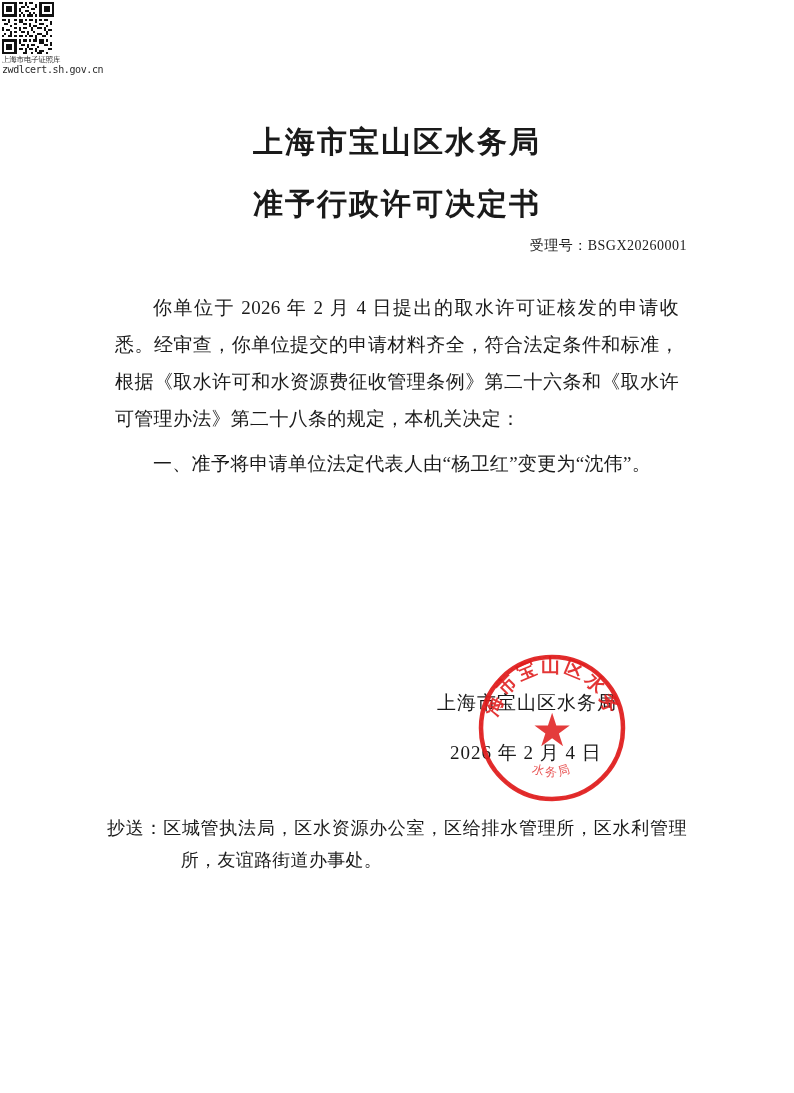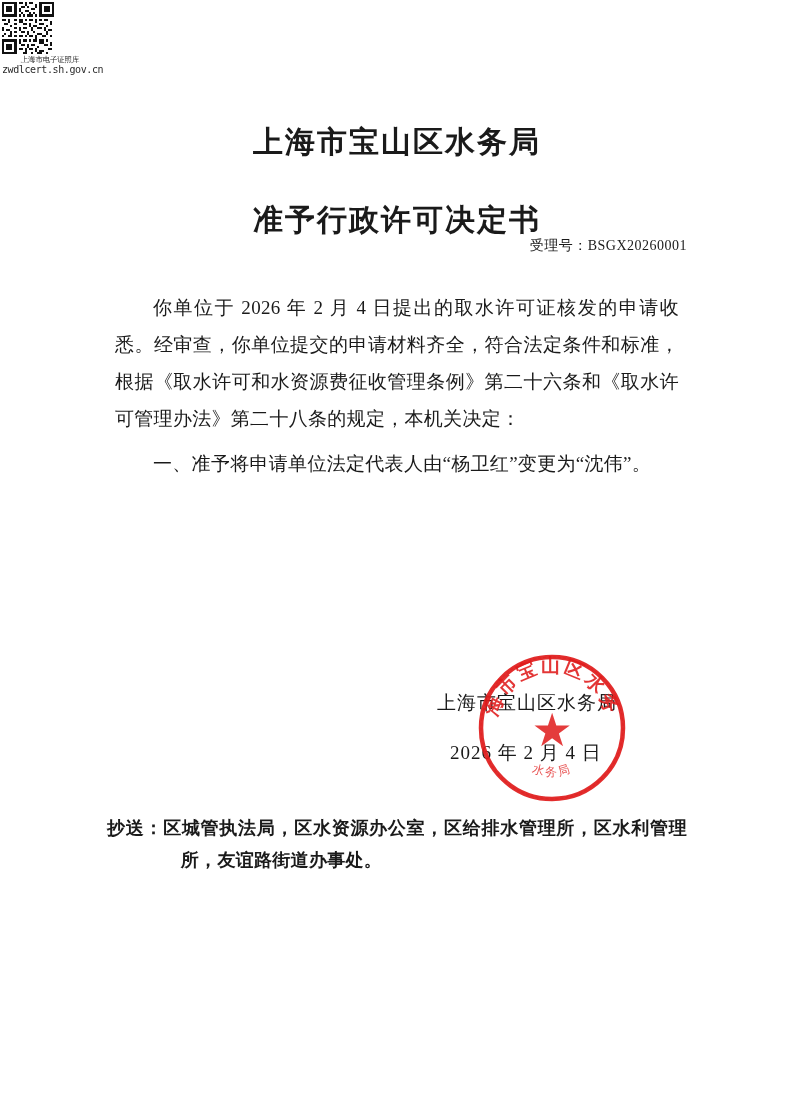--- a/index.html
+++ b/index.html
@@ -29,21 +29,20 @@
     display: block;
   }
   .qr-caption {
     font-family: "DejaVu Sans", "Liberation Sans", sans-serif;
     font-size: 7.5px;
     line-height: 10px;
     color: #2a2a2a;
     letter-spacing: -0.2px;
     white-space: nowrap;
     margin-top: 1px;
-    text-align: center;
   }
   .qr-url {
     font-family: "DejaVu Sans Mono", "Liberation Mono", monospace;
     font-size: 10px;
     line-height: 10px;
     color: #2a2a2a;
     letter-spacing: -0.4px;
     white-space: nowrap;
   }
 
@@ -52,21 +51,21 @@
     position: absolute;
     left: 0;
     right: 0;
     text-align: center;
     font-size: 30px;
     font-weight: bold;
     letter-spacing: 2px;
     font-family: "Liberation Serif", "DejaVu Serif", serif;
   }
   .title-org { top: 122px; }
-  .title-kind { top: 200px; }
+  .title-kind { top: 184px; }
 
   
   .accept-no {
     position: absolute;
     top: 237px;
     right: 107px;
     font-size: 14px;
     letter-spacing: 0.5px;
     white-space: nowrap;
   }
@@ -133,21 +132,20 @@
     width: 580px;
   }
   .cc-line {
     font-size: 18px;
     line-height: 32px;
     letter-spacing: 0.3px;
     text-align: justify;
     text-justify: inter-ideograph;
     padding-left: 4.1em;
     text-indent: -4.1em;
-    font-weight: bold;
   }
 </style>
 </head>
 <body>
 
 <div class="qr-block">
   <svg class="qr-code" viewBox="0 0 25 25" shape-rendering="crispEdges">
     <rect width="25" height="25" fill="#ffffff"></rect>
     <g fill="#111111">
 

